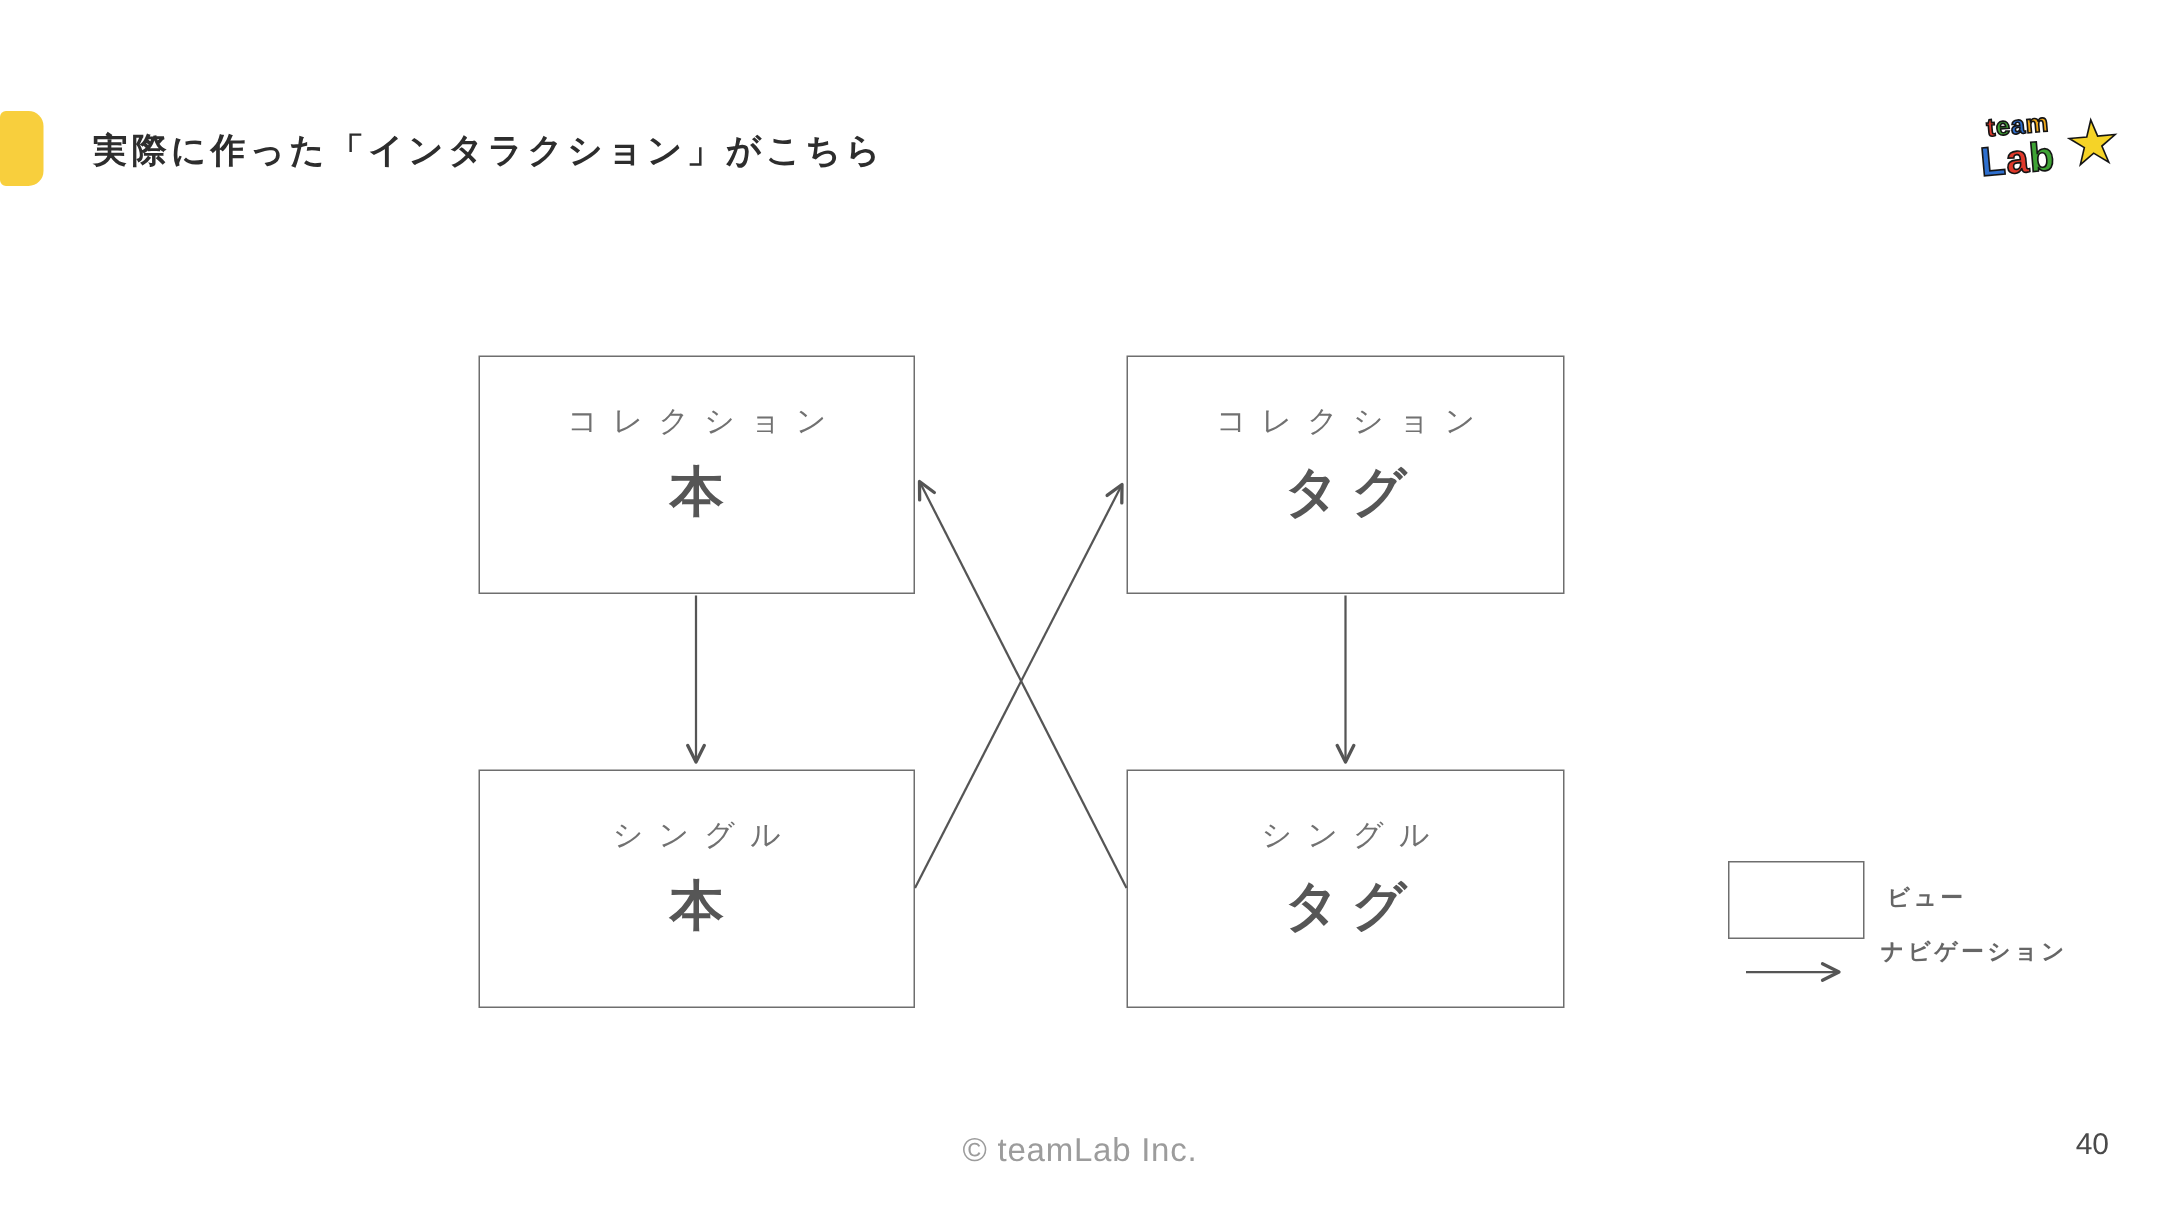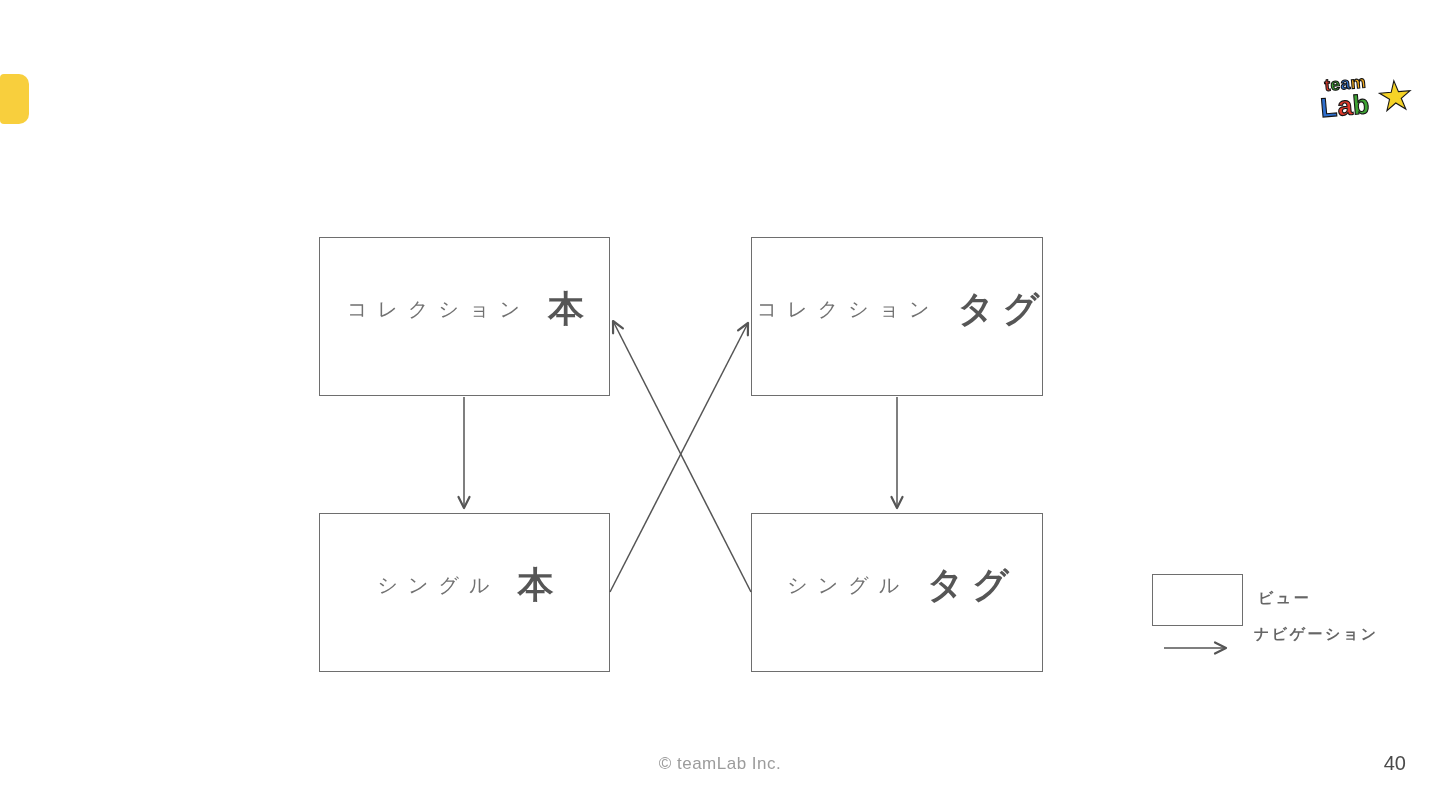--- a/index.html
+++ b/index.html
@@ -33,21 +33,21 @@
   .lt0{color:#E0392B;} .lt1{color:#3EA334;} .lt2{color:#2E6FCE;} .lt3{color:#F0A819;}
   .ll0{color:#2E6FCE;} .ll1{color:#E0392B;} .ll2{color:#3EA334;}
   .logo-star{
     position:absolute;right:-16px;top:-13px;
     font-size:40px;color:#F5D327;-webkit-text-stroke:1.4px #141414;
   }
 
   
   .dbox{
     position:absolute;border:1.5px solid #6E6E6E;background:#fff;
-    display:flex;align-items:center;justify-content:center;
+    display:flex;flex-direction:column;align-items:center;justify-content:center;
     box-sizing:border-box;gap:10px;padding-bottom:14px;
   }
   .box-tl{left:319px;top:237px;width:291px;height:159px;}
   .box-tr{left:751px;top:237px;width:292px;height:159px;}
   .box-bl{left:319px;top:513px;width:291px;height:159px;}
   .box-br{left:751px;top:513px;width:292px;height:159px;}
   .box-kind{
     font-size:20px;font-weight:400;color:#717171;
     letter-spacing:10px;padding-left:10px;white-space:nowrap;
   }
@@ -67,33 +67,34 @@
   .legend-label{
     position:absolute;font-size:15px;font-weight:700;color:#666666;
     letter-spacing:2.5px;white-space:nowrap;
   }
   .legend-view-label{left:1258px;top:589px;}
   .legend-nav-label{left:1254px;top:625px;}
 
   
   .footer-copyright{
     position:absolute;left:0;right:0;top:754px;text-align:center;
-    font-size:17px;color:#9C9C9C;letter-spacing:0.5px;
+    font-size:22px;color:#9C9C9C;letter-spacing:0.5px;
   }
   .page-number{
     position:absolute;right:34px;top:752px;
     font-size:20px;color:#4A4A4A;
   }
 </style>
 </head>
 <body>
 
 <div class="slide">
 
   <div class="accent-bar"></div>
+  <h1 class="slide-title">実際に作った「インタラクション」がこちら</h1>
 
   <div class="logo">
     <div class="logo-team">
       <span class="lt0">t</span><span class="lt1">e</span><span class="lt2">a</span><span class="lt3">m</span>
     </div>
     <div class="logo-lab">
       <span class="ll0">L</span><span class="ll1">a</span><span class="ll2">b</span>
       <span class="logo-star">★</span>
     </div>
   </div>

